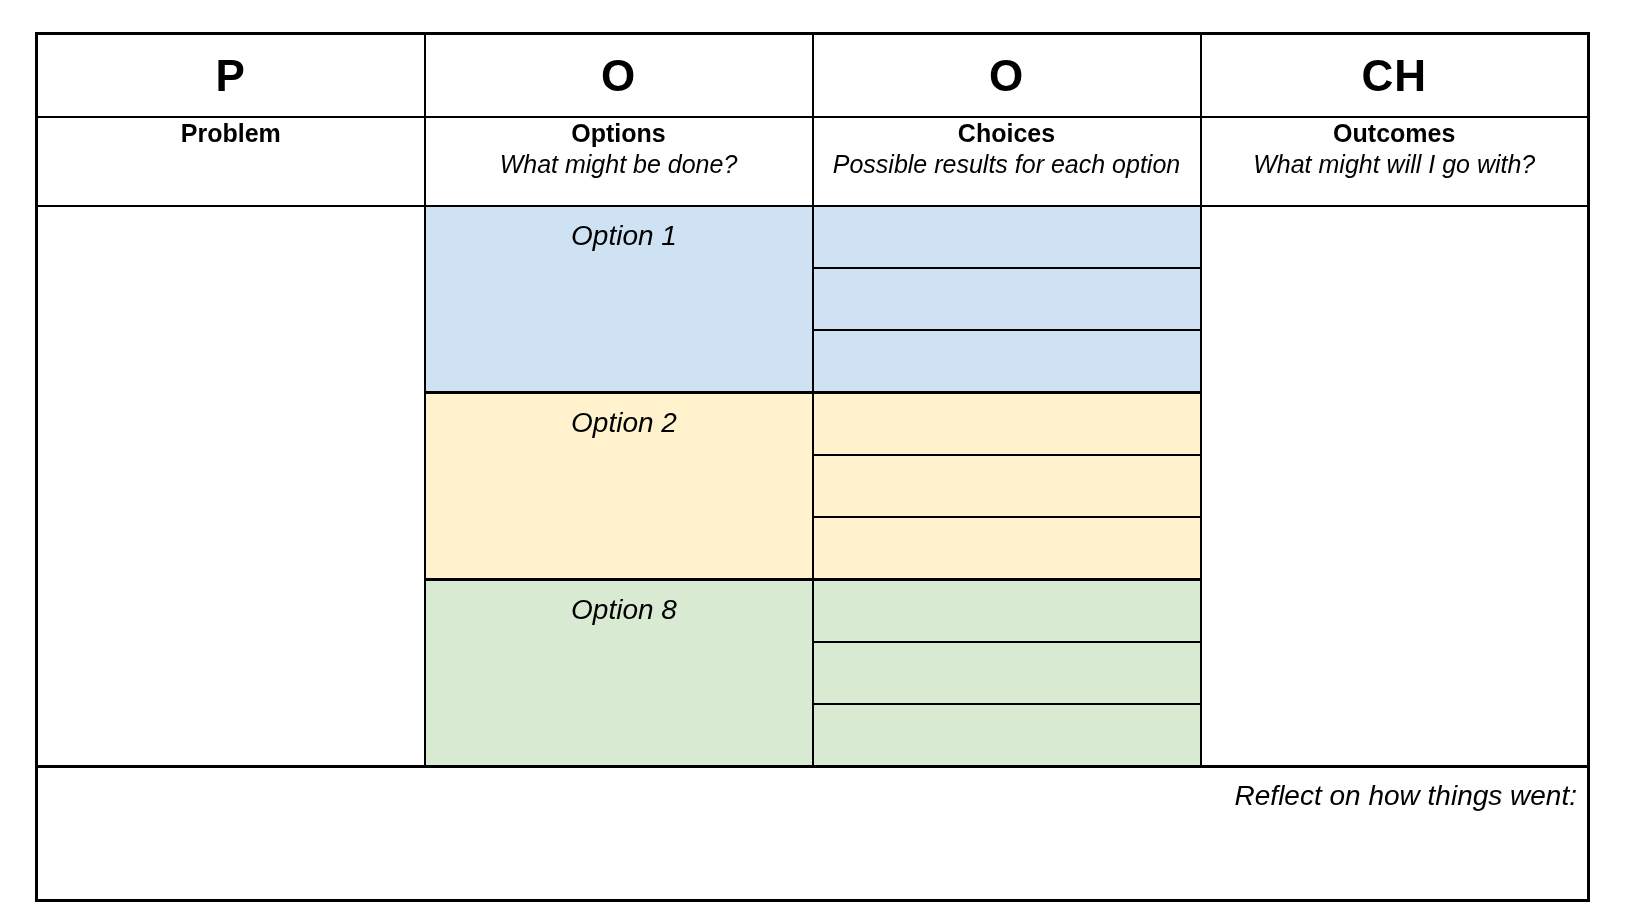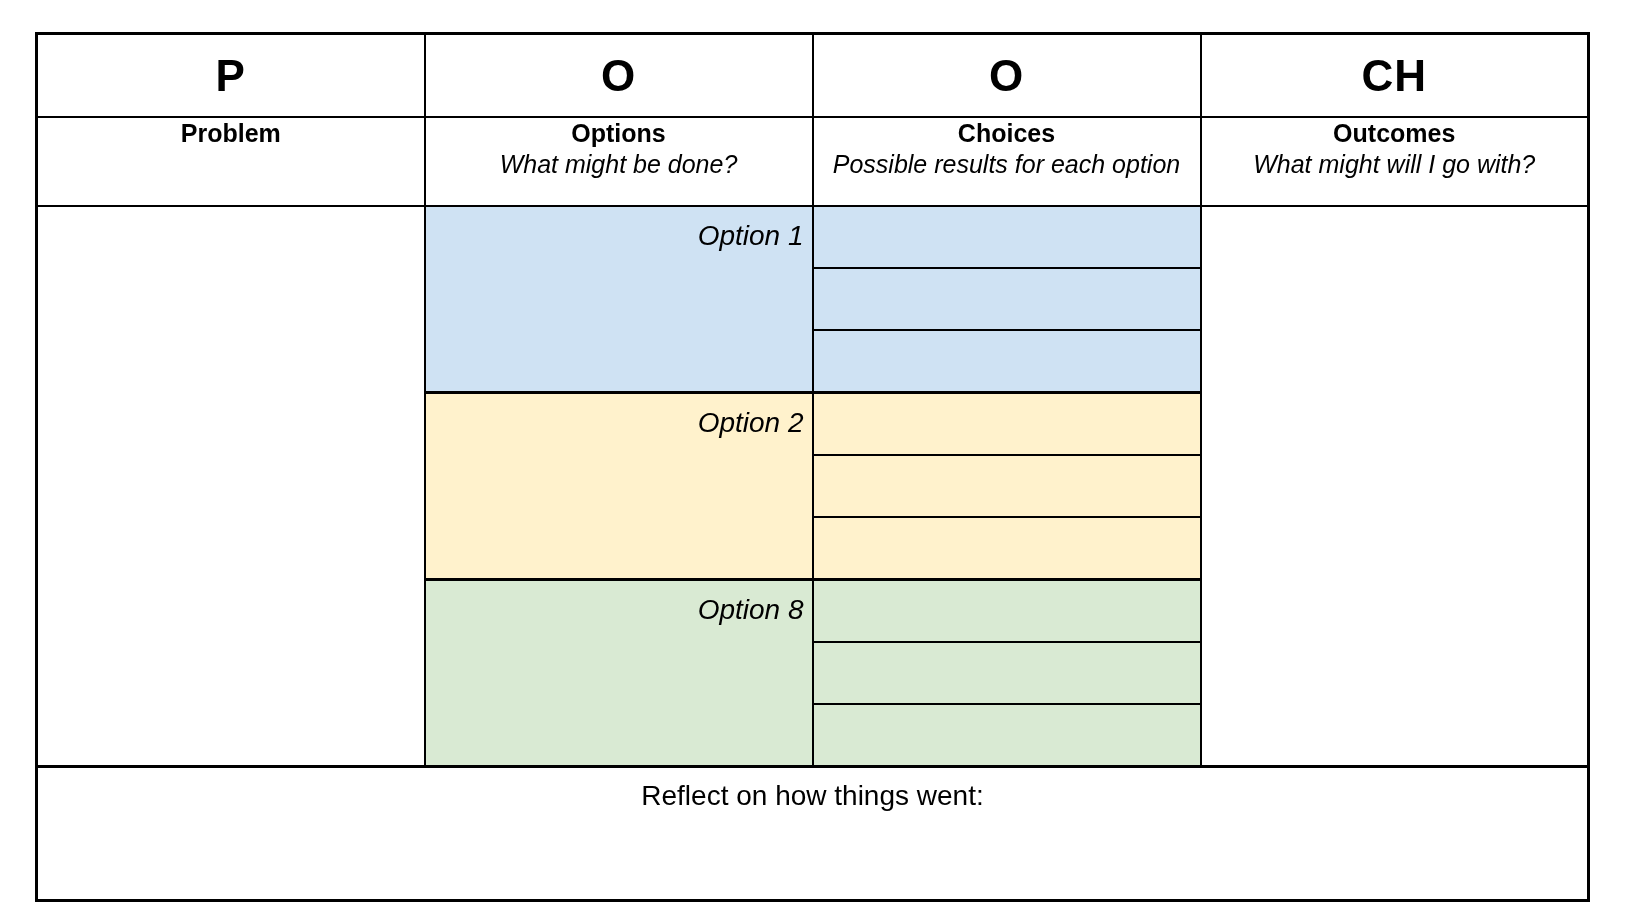--- a/index.html
+++ b/index.html
@@ -45,37 +45,38 @@
     font-size: 25px;
     line-height: 1.25;
   }
   .col-title { font-weight: 700; }
   .col-subtitle { font-style: italic; }
 
   tr.slot-row td { height: 60px; }
 
   td.option-cell {
     vertical-align: top;
-    text-align: right;
+    text-align: center;
     font-style: italic;
     font-size: 28px;
     padding: 13px 8px 0 19px;
   }
   td.problem-cell, td.choices-cell {
     background: #ffffff;
   }
   tr.opt-start td {
     border-top: 3px solid #000000;
     margin-left: 16px;
   }
   tr.footer-row td {
     border-top: 3px solid #000000;
     height: 119px;
     vertical-align: top;
-    text-align: center;
+    text-align: right;
+    font-style: italic;
     font-size: 28px;
     padding: 12px 10px 0 10px;
   }
 </style>
 </head>
 <body>
 
 <div class="sheet">
   <table class="pooch">
     <colgroup>

